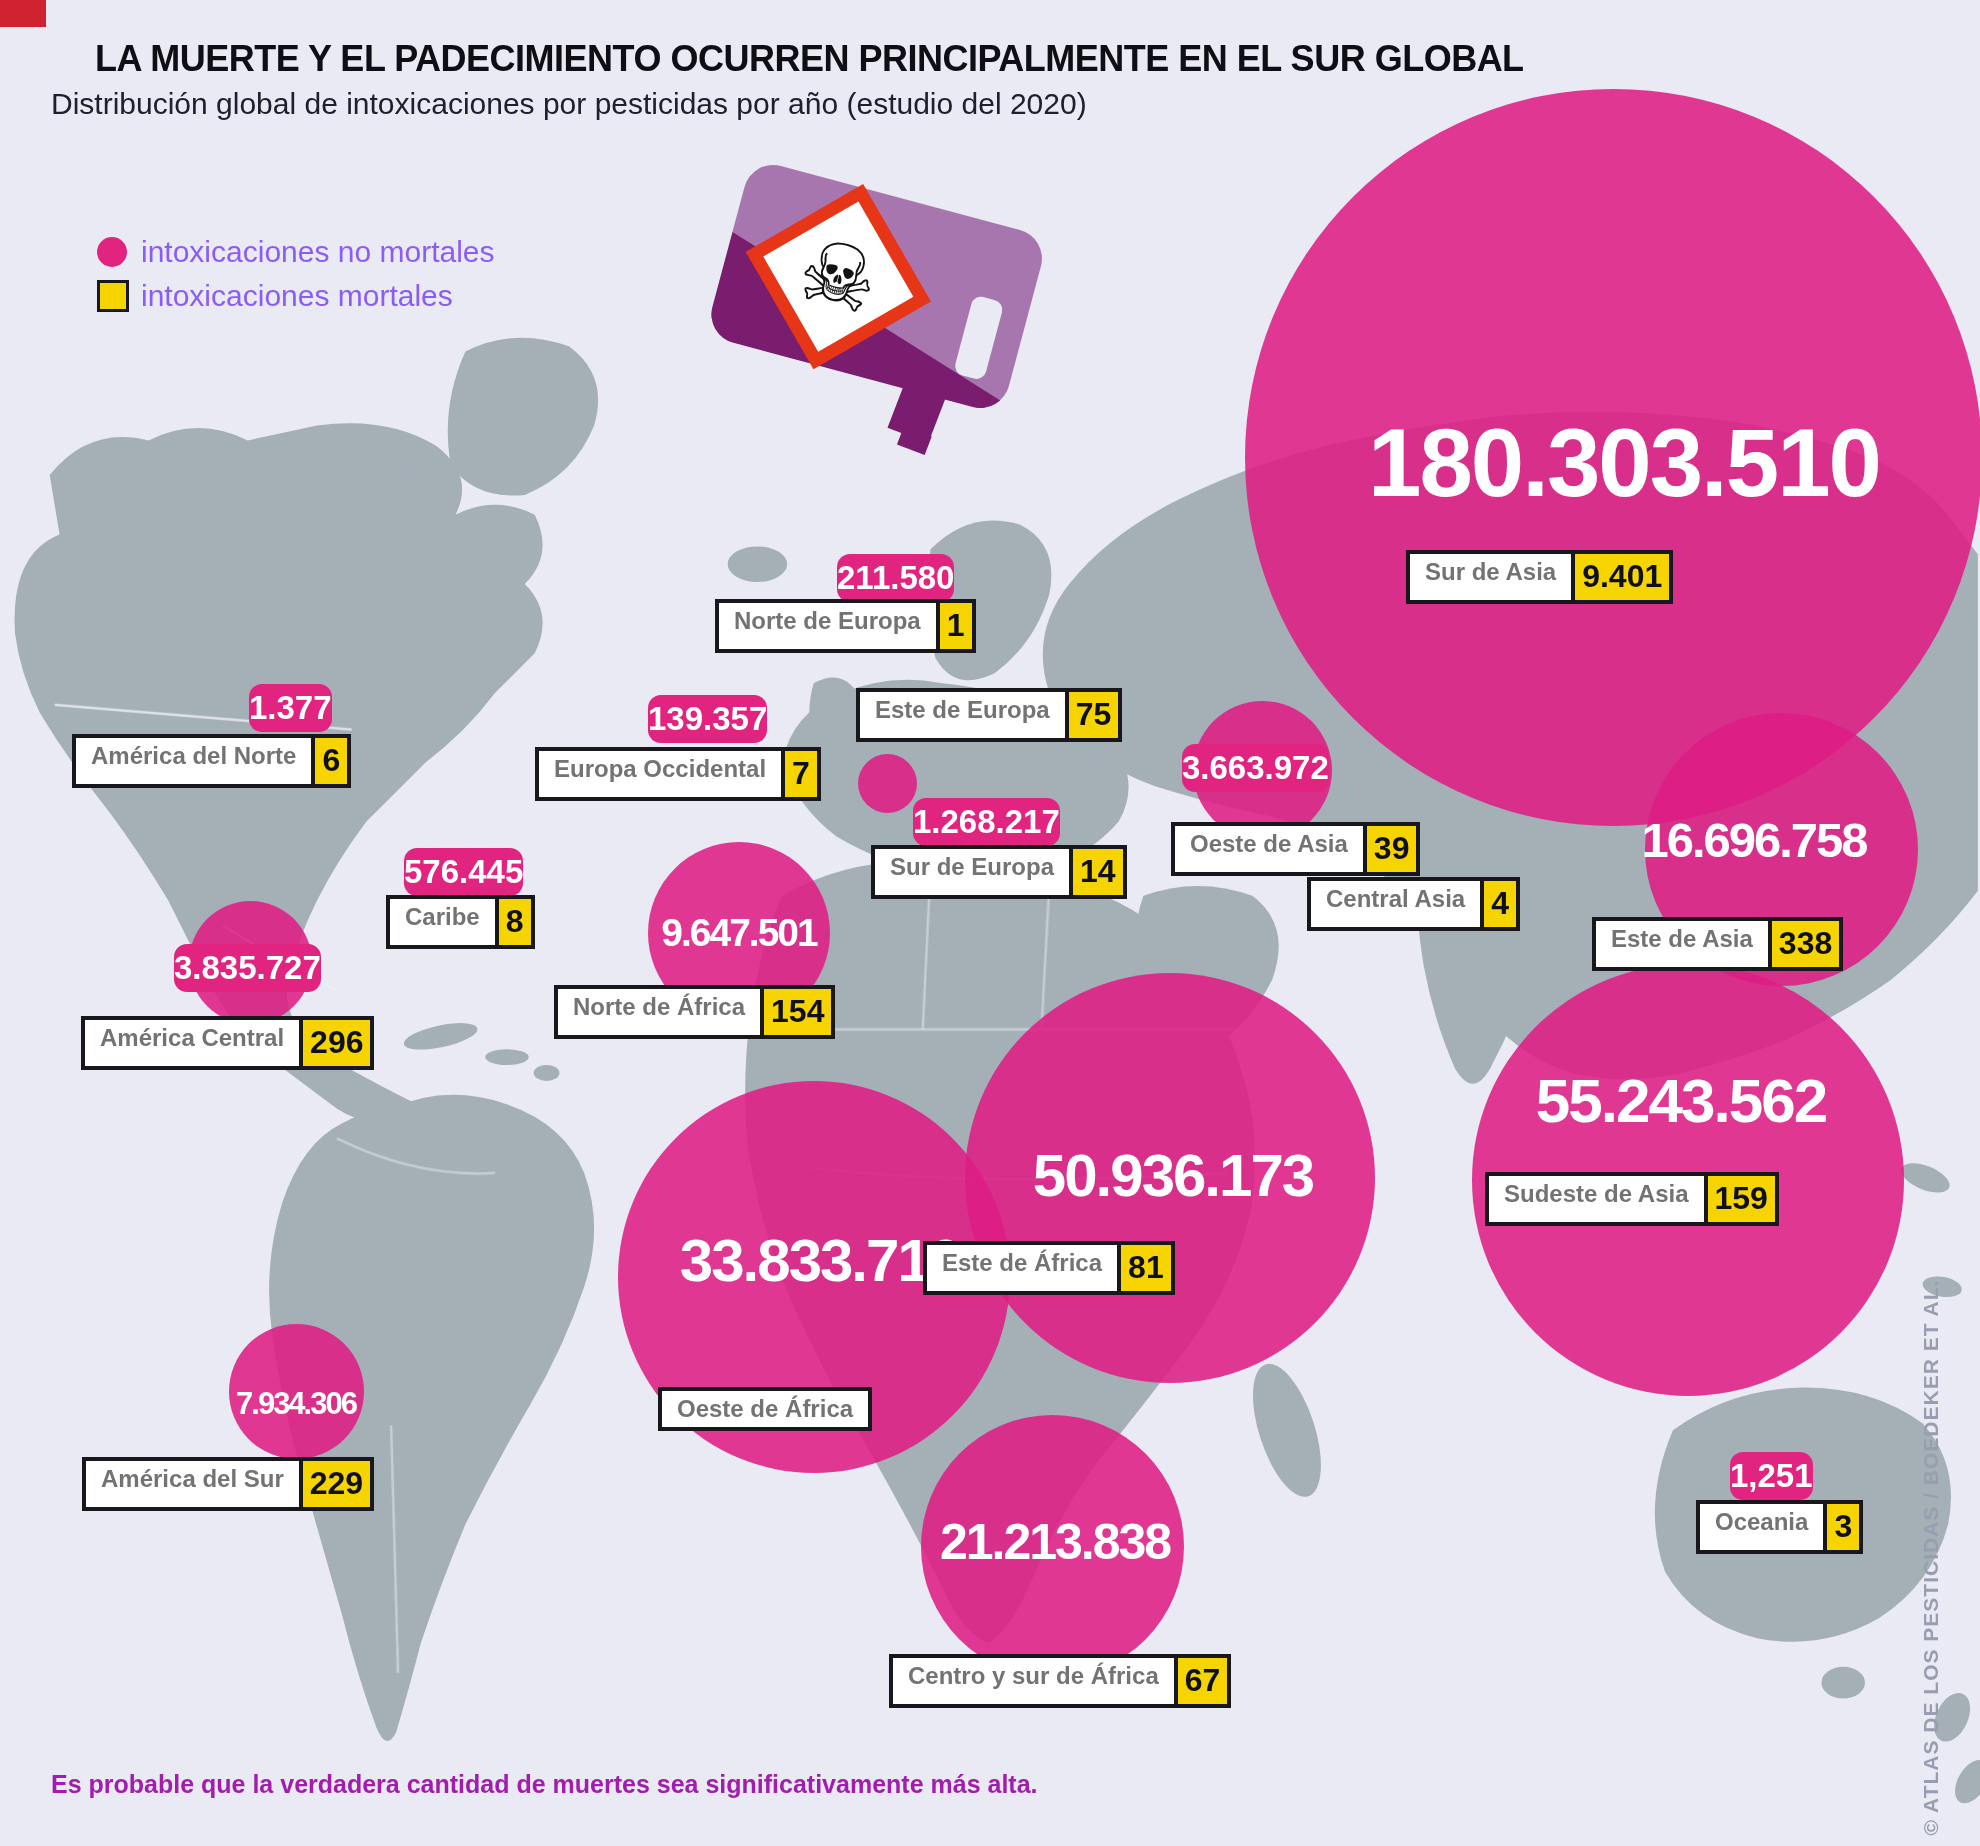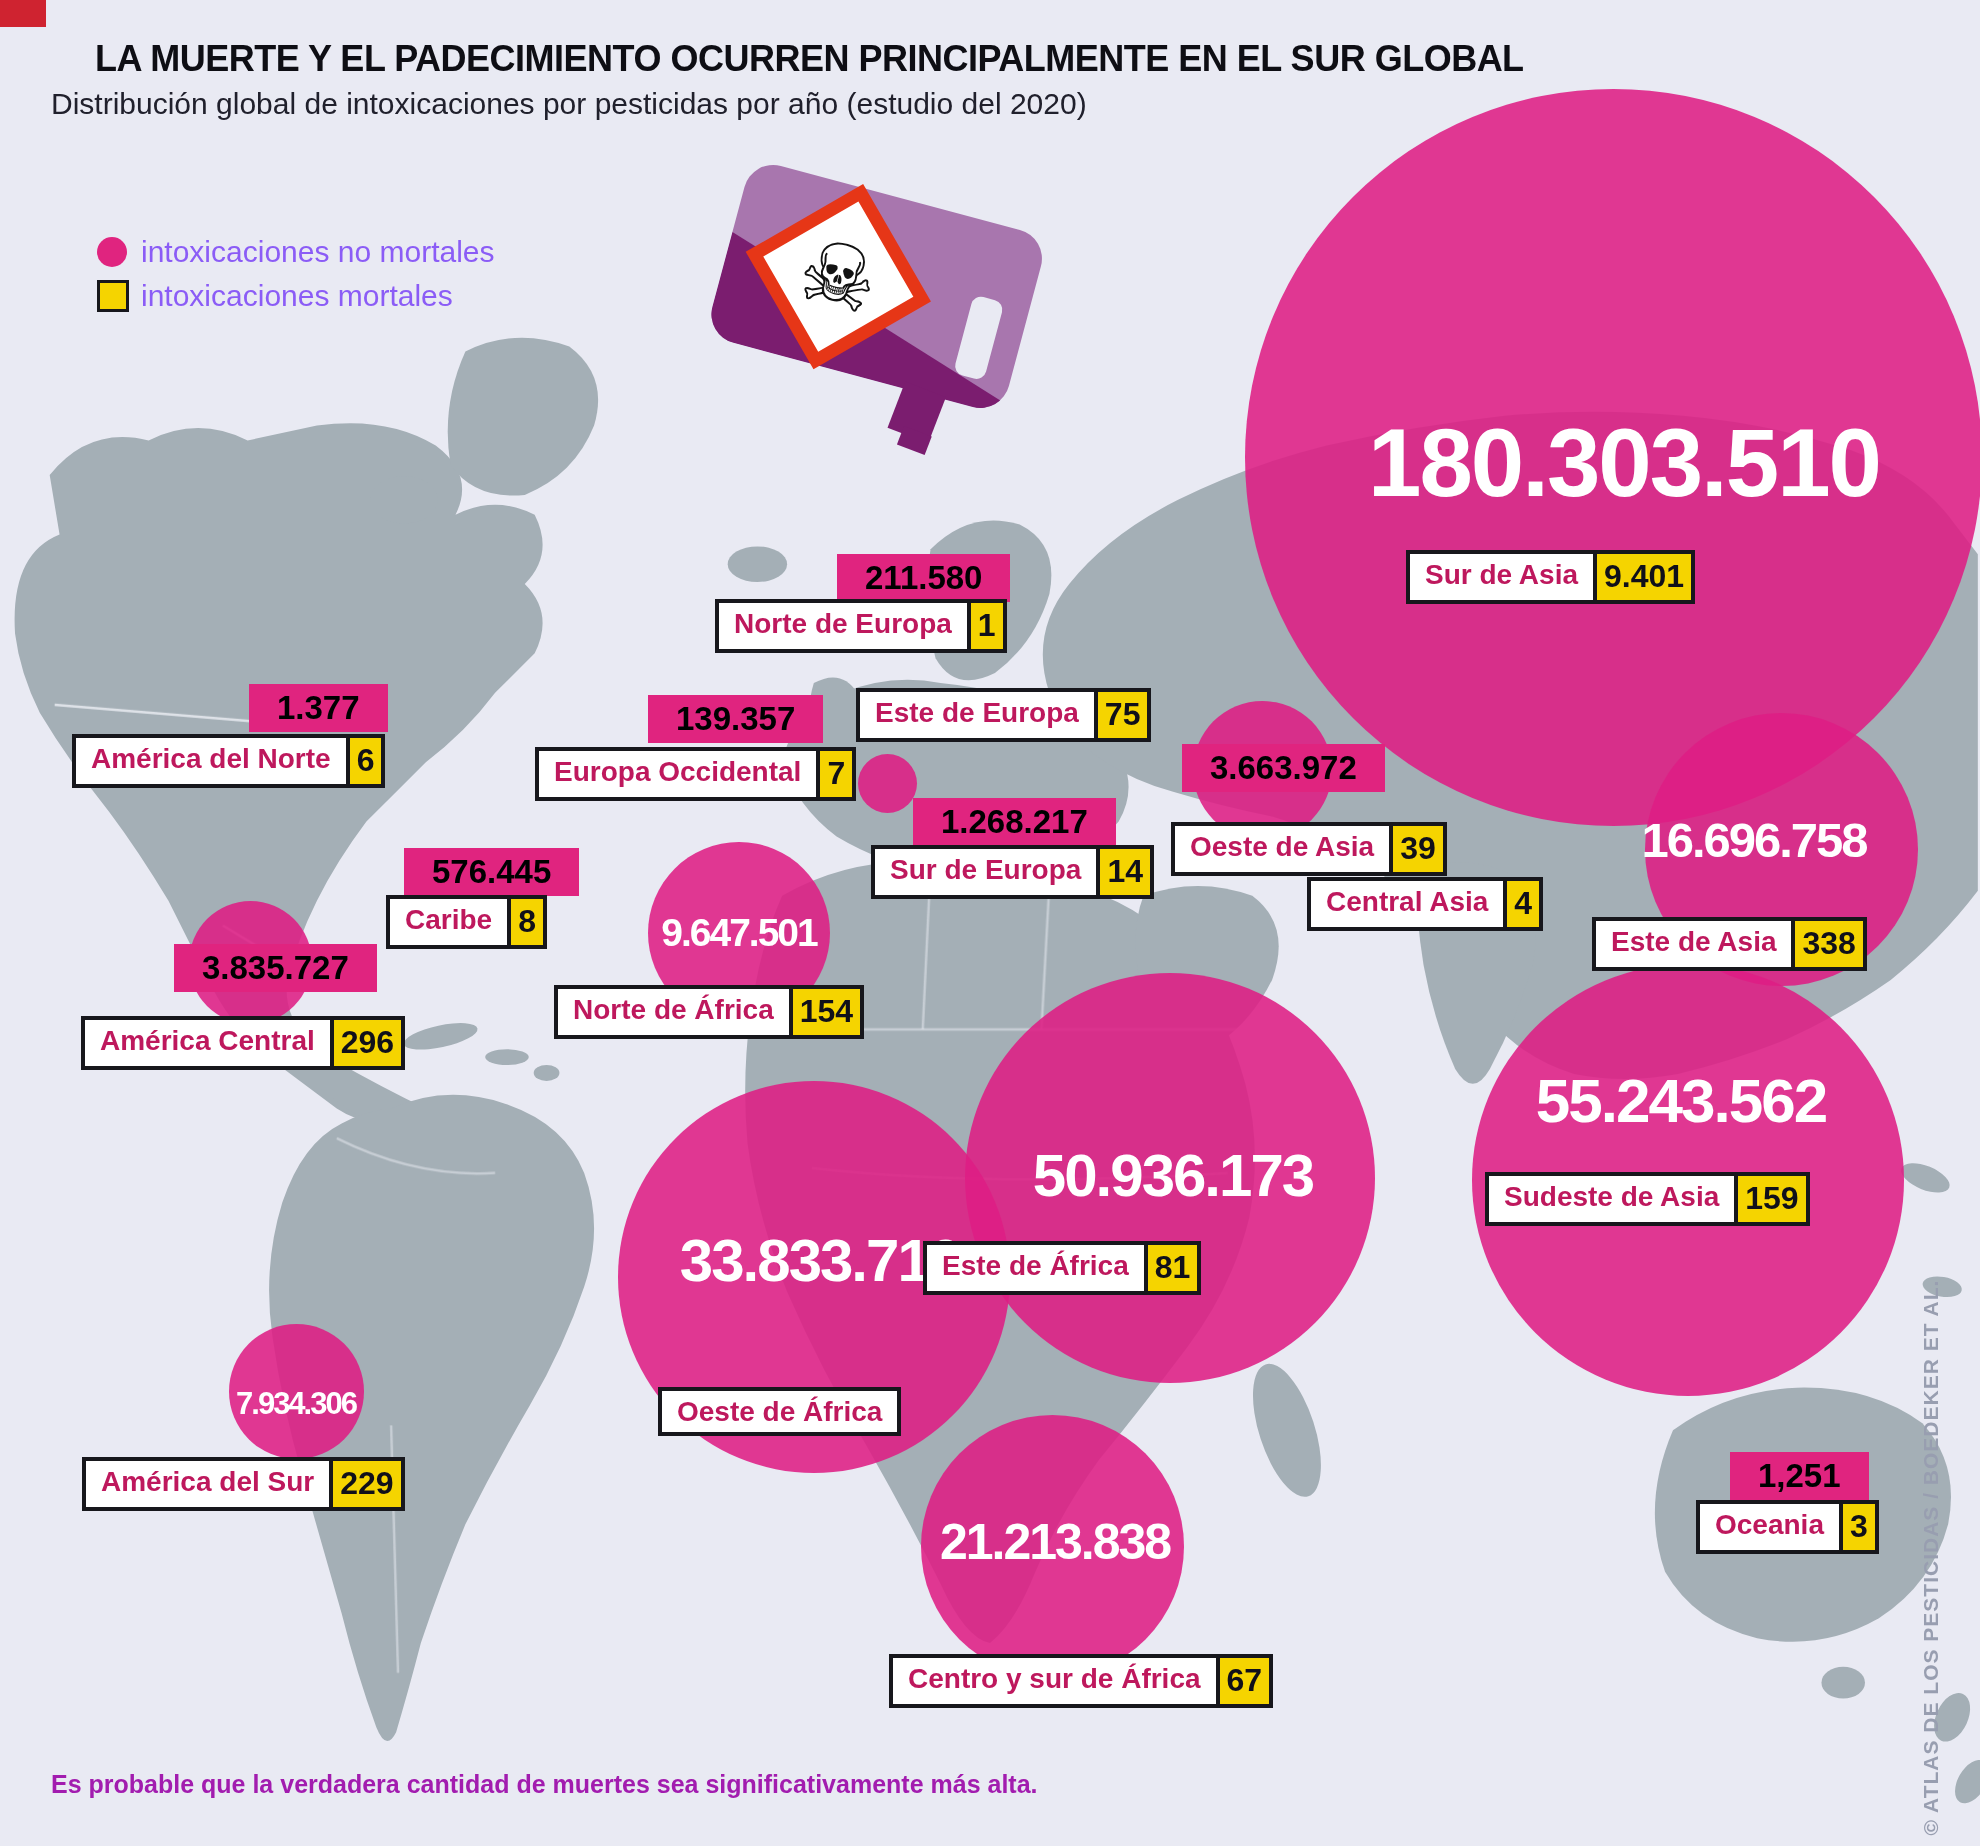--- a/index.html
+++ b/index.html
@@ -10,24 +10,24 @@
   .subtitle{position:absolute;left:51px;top:87px;font-size:30px;color:#20202c;}
   .legend{position:absolute;left:97px;top:230px;}
   .legend-row{display:flex;align-items:center;height:44px;}
   .legend-dot{width:30px;height:30px;border-radius:50%;background:#e0247f;margin-right:14px;}
   .legend-sq{width:26px;height:26px;background:#f5d400;border:3px solid #17171c;margin-right:12px;}
   .legend-label{font-size:30px;color:#8b5cf6;}
   .map-svg{position:absolute;left:0;top:0;}
   .bubble{position:absolute;border-radius:50%;background:rgba(222,30,132,0.88);}
   .bubble-num{position:absolute;transform:translate(-50%,-50%);color:#ffffff;font-weight:bold;
               letter-spacing:-2px;white-space:nowrap;line-height:1;}
-  .pink-badge{position:absolute;background:#e0247f;color:#000000;font-weight:bold;font-size:33px;
-              padding:5px 28px;white-space:nowrap;line-height:1.15;}
+  .pink-badge{position:absolute;background:#e0247f;color:#ffffff;font-weight:bold;font-size:33px;
+              padding:5px 0;white-space:nowrap;line-height:1.15;border-radius:13px;}
   .tag{position:absolute;display:inline-flex;align-items:stretch;border:4px solid #17171c;background:#ffffff;}
-  .tag-name{padding:4px 15px;font-weight:bold;font-size:28px;color:#be185d;white-space:nowrap;line-height:1.18;}
+  .tag-name{padding:4px 15px;font-weight:bold;font-size:24px;color:#737373;white-space:nowrap;line-height:1.18;}
   .tag-num{background:#f5d400;border-left:4px solid #17171c;padding:4px 7px;font-weight:bold;
            font-size:32px;color:#10101a;white-space:nowrap;line-height:1.18;display:flex;align-items:center;}
   .footer-note{position:absolute;left:51px;top:1770px;font-size:25px;font-weight:bold;color:#a21caf;}
   .attribution{position:absolute;left:1683px;top:1576px;width:495px;text-align:center;
                transform:rotate(-90deg);font-size:21px;font-weight:bold;color:#989eb0;letter-spacing:1px;white-space:nowrap;}
   .canister{position:absolute;left:683px;top:158px;}
 </style>
 </head>
 <body>
 

